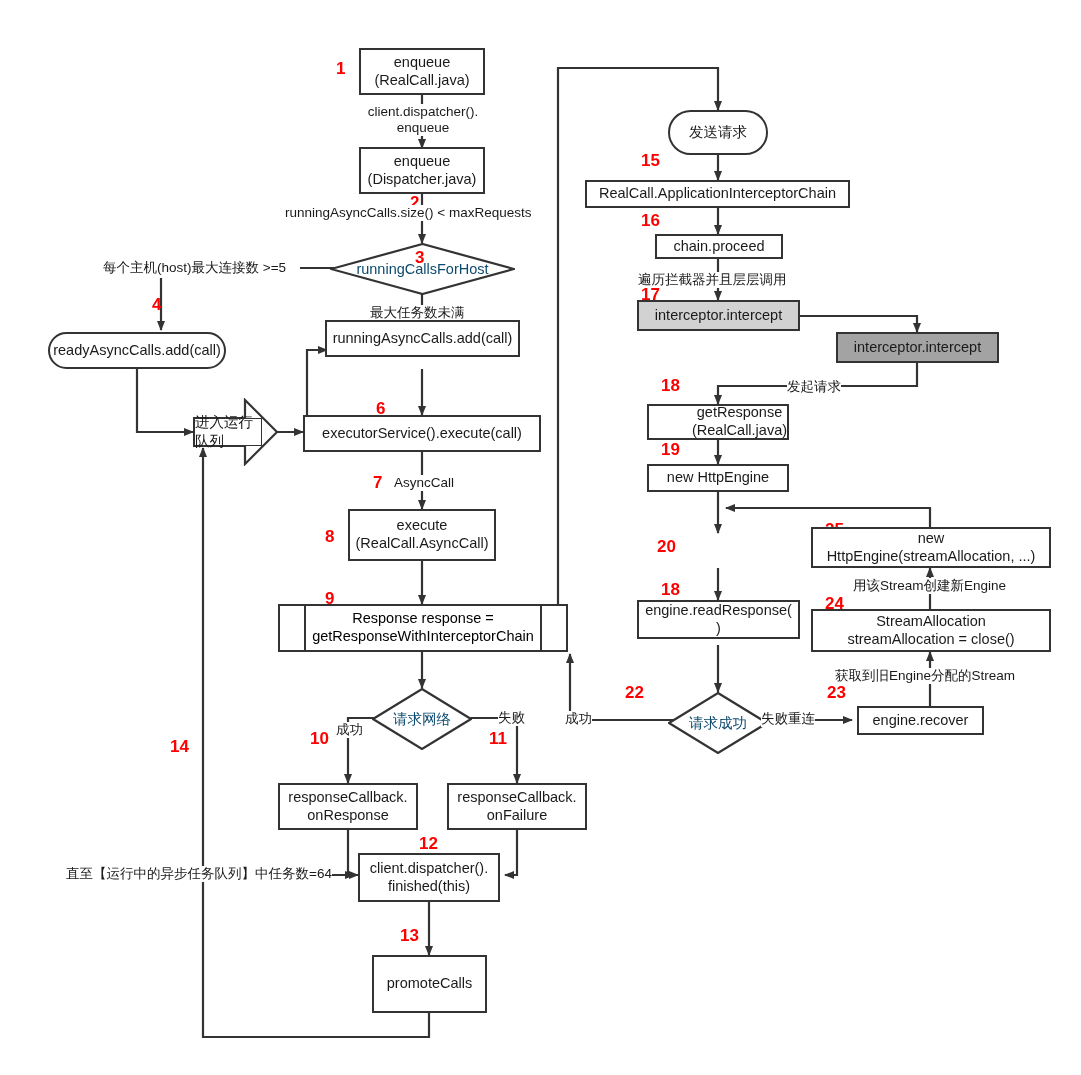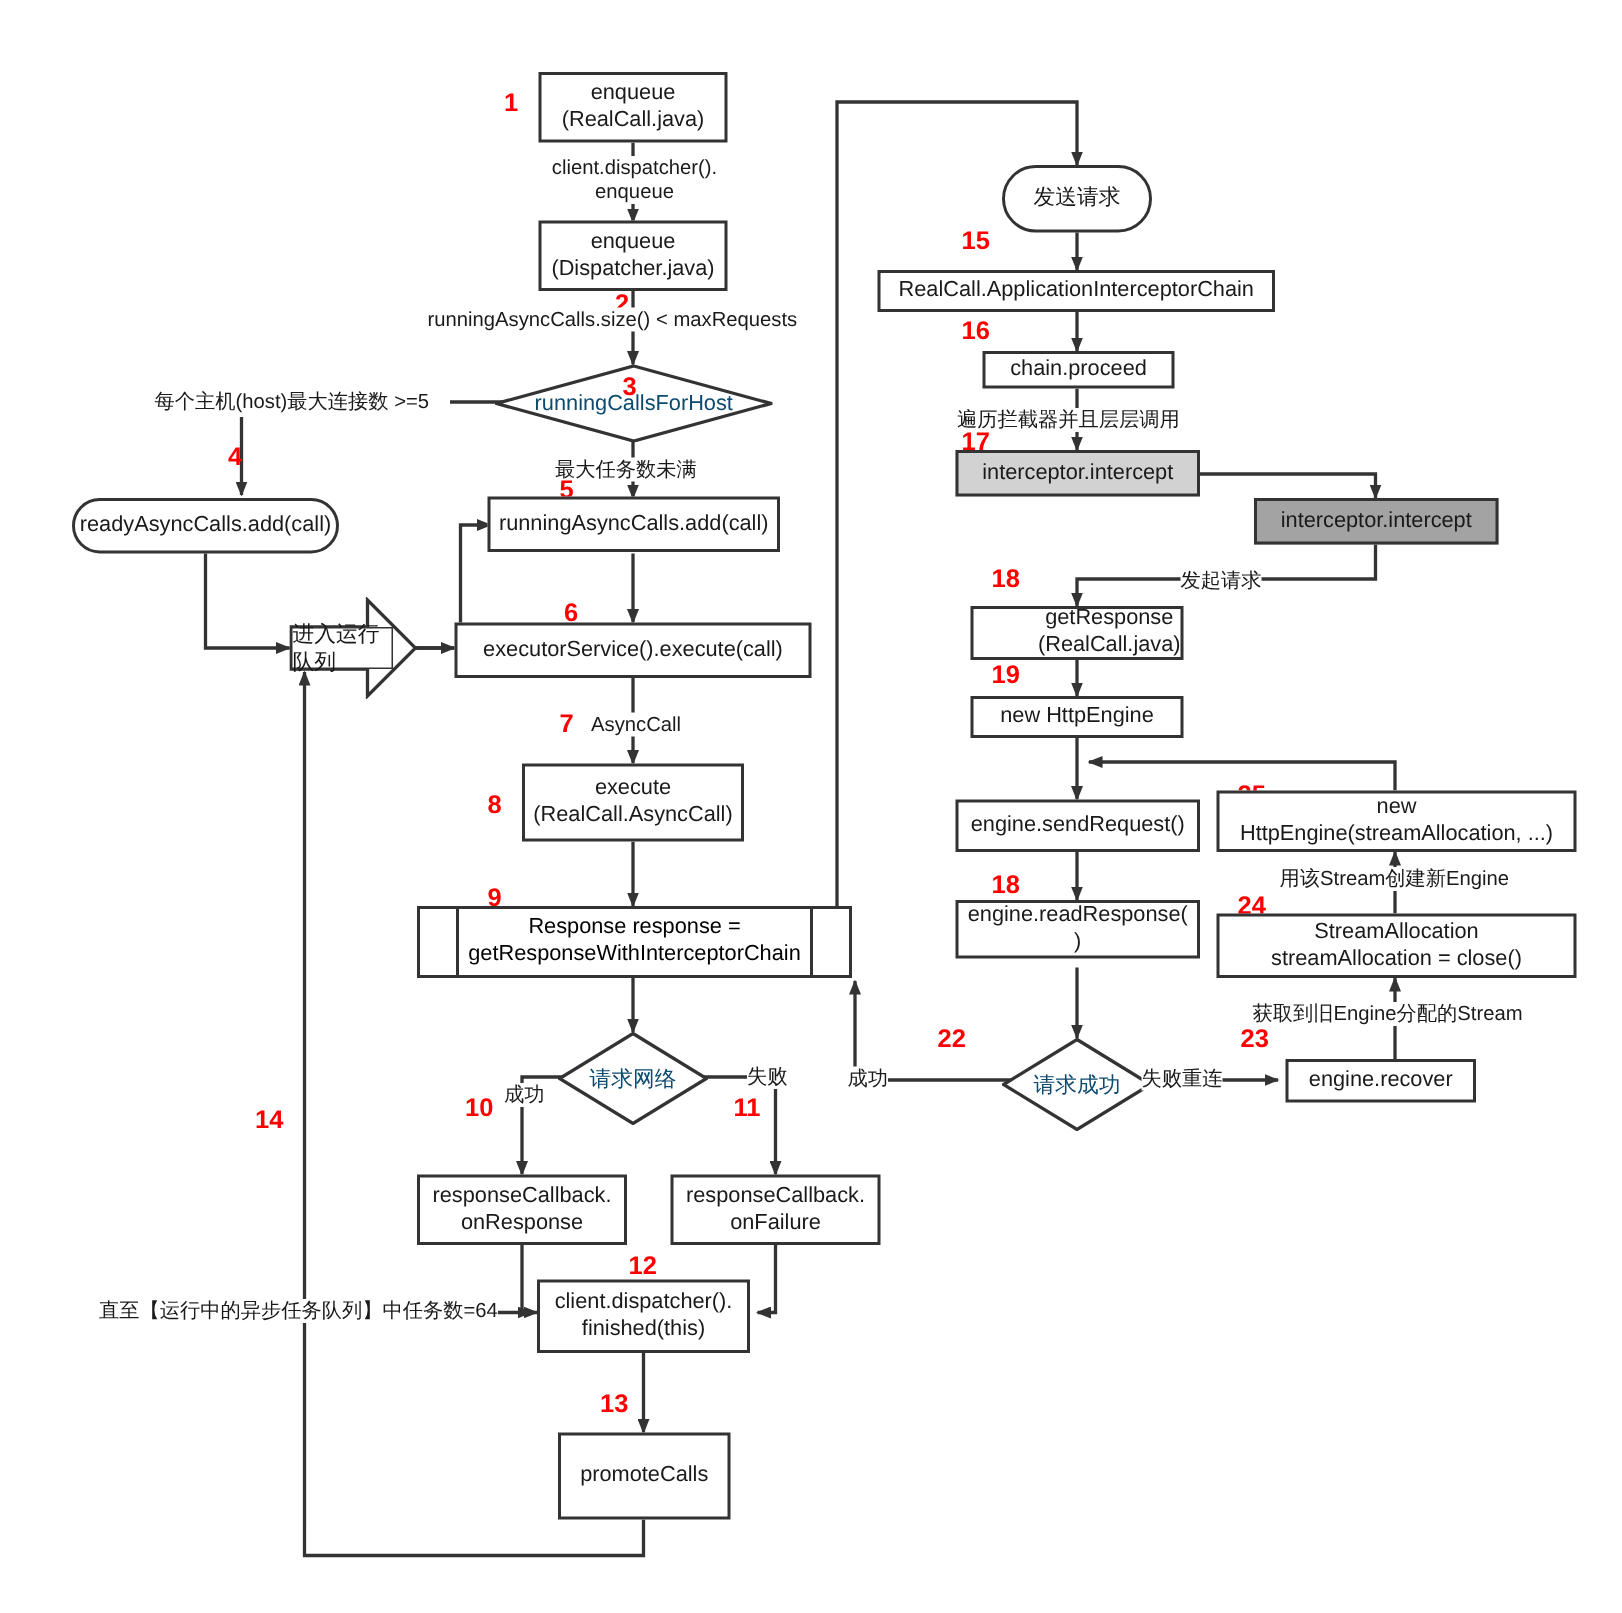--- a/index.html
+++ b/index.html
@@ -157,21 +157,21 @@
     <span>readyAsyncCalls.add(call)</span>
   </div>
 
   <div class="chevron" style="left:193px;top:398px;width:85px;height:68px;padding-left:48px;">
     <svg width="85" height="68" viewBox="0 0 85 68">
       <polygon points="1,20 52,20 52,2 84,34 52,66 52,48 1,48" fill="#fff" stroke="#333" stroke-width="2.2"></polygon>
     </svg>
     <div class="clabel" style="left:1px;top:20px;width:68px;height:28px;">进入运行队列</div>
   </div>
 
-  <div class="node rect" style="left:325px;top:331px;width:195px;height:37px;justify-content:center;">
+  <div class="node rect" style="left:325px;top:320px;width:195px;height:37px;justify-content:center;">
     <span>runningAsyncCalls.add(call)</span>
   </div>
 
   <div class="step" style="left:376px;top:400px;">6</div>
 
   <div class="node rect" style="left:303px;top:415px;width:238px;height:37px;">
     <span>executorService().execute(call)</span>
   </div>
 
   <div class="step" style="left:373px;top:474px;">7</div>
@@ -264,23 +264,20 @@
     <span>getResponse</span>
     <span>(RealCall.java)</span>
   </div>
   <div class="step" style="left:661px;top:441px;">19</div>
 
   <div class="node rect" style="left:647px;top:464px;width:142px;height:28px;">
     <span>new HttpEngine</span>
   </div>
   <div class="step" style="left:657px;top:506px;margin-top:32px;">20</div>
 
-  <div class="node rect" style="left:637px;top:533px;width:163px;height:35px;">
-    <span>engine.sendRequest()</span>
-  </div>
   <div class="step" style="left:661px;top:581px;">18</div>
 
   <div class="node rect" style="left:637px;top:600px;width:163px;height:39px;flex-direction:column;">
     <span>engine.readResponse(</span>
     <span>)</span>
   </div>
 
   <div class="step" style="left:625px;top:684px;">22</div>
 
   <div class="diamond" style="left:668px;top:692px;width:100px;height:62px;">

